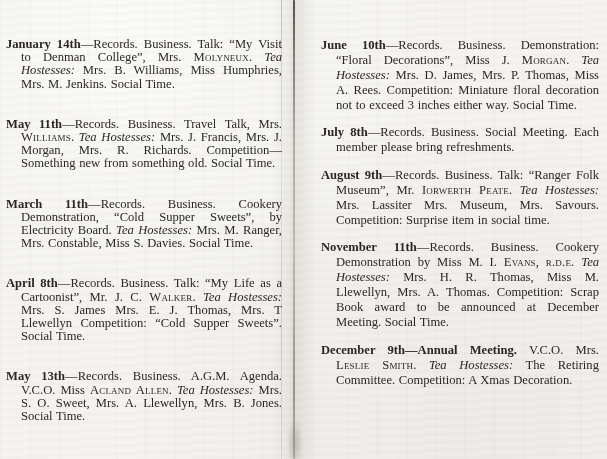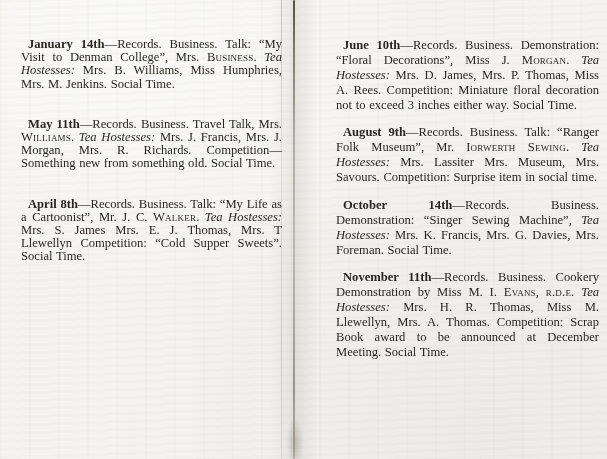--- a/index.html
+++ b/index.html
@@ -54,38 +54,41 @@
     margin: 0 0 27px 0;
     font-size: 12.6px;
     line-height: 13.2px;
     text-align: justify;
     padding-left: 15px;
     text-indent: -15px;
     word-spacing: 0.5px;
   }
   .page-right p.entry { margin-bottom: 12.4px; line-height: 15px; }
   p.entry:last-child { margin-bottom: 0; }
-  span.b  { font-weight: bold; margin-left: 22px; }
+  span.b  { font-weight: bold; }
   span.i  { font-style: italic; }
   span.sc { font-variant: small-caps; letter-spacing: 0.2px; }
   span.n  { }
 </style>
 </head>
 <body>
 
 <div class="spread">
   <div class="texture"></div>
   <div class="crease-band"></div>
   <div class="crease-line-2"></div>
   <div class="crease-line"></div>
   <div class="crease-smudge"></div>
   <div class="page page-left">
-      <p class="entry"><span class="b">January 14th</span><span class="n">—Records.  Business.  Talk: “My Visit to Denman College”, Mrs. </span><span class="sc">Business</span><span class="n">.  </span><span class="i">Tea Hostesses:</span><span class="n">  Mrs. B. Williams, Miss Humphries, Mrs. M. Jenkins.  Social Time.</span></p>
+      <p class="entry"><span class="b">January 14th</span><span class="n">—Records.  Business.  Talk: “My Visit to Denman College”, Mrs. </span><span class="sc">Molyneux</span><span class="n">.  </span><span class="i">Tea Hostesses:</span><span class="n">  Mrs. B. Williams, Miss Humphries, Mrs. M. Jenkins.  Social Time.</span></p>
       <p class="entry"><span class="b">May 11th</span><span class="n">—Records.  Business.  Travel Talk, Mrs. </span><span class="sc">Williams</span><span class="n">.  </span><span class="i">Tea Hostesses:</span><span class="n">  Mrs. J. Francis, Mrs. J. Morgan, Mrs. R. Richards.  Competition—Something new from something old.  Social Time.</span></p>
+      <p class="entry"><span class="b">March 11th</span><span class="n">—Records.  Business.  Cookery Demonstration, “Cold Supper Sweets”, by Electricity Board.  </span><span class="i">Tea Hostesses:</span><span class="n">  Mrs. M. Ranger, Mrs. Constable, Miss S. Davies.  Social Time.</span></p>
       <p class="entry"><span class="b">April 8th</span><span class="n">—Records.  Business.  Talk: “My Life as a Cartoonist”, Mr. J. C. </span><span class="sc">Walker</span><span class="n">.  </span><span class="i">Tea Hostesses:</span><span class="n">  Mrs. S. James  Mrs. E. J. Thomas, Mrs. T  Llewellyn  Competition: “Cold Supper Sweets”.  Social Time.</span></p>
+      <p class="entry"><span class="b">May 13th</span><span class="n">—Records.  Business.  A.G.M. Agenda. V.C.O. Miss </span><span class="sc">Acland Allen</span><span class="n">.  </span><span class="i">Tea Hostesses:</span><span class="n">  Mrs. S. O. Sweet, Mrs. A. Llewellyn, Mrs. B. Jones.  Social Time.</span></p>
     </div>
   <div class="page page-right">
       <p class="entry"><span class="b">June 10th</span><span class="n">—Records.  Business.  Demonstration: “Floral Decorations”, Miss J. </span><span class="sc">Morgan</span><span class="n">.  </span><span class="i">Tea Hostesses:</span><span class="n">  Mrs. D. James, Mrs. P. Thomas, Miss A. Rees.  Competition:  Miniature floral decoration not to exceed 3 inches either way.  Social Time.</span></p>
-      <p class="entry"><span class="b">August 9th</span><span class="n">—Records.  Business.  Talk: “Ranger Folk Museum”, Mr. </span><span class="sc">Iorwerth Sewing</span><span class="n">.  </span><span class="i">Tea Hostesses:</span><span class="n">  Mrs. Lassiter  Mrs. Museum, Mrs. Savours.  Competition:  Surprise item in social time.</span></p>
-      <p class="entry"><span class="b">October 14th</span><span class="n">—Records.  Business.  Demonstration: “Singer Sewing Machine”, </span><span class="i">Tea Hostesses:</span><span class="n"> Mrs. K. Francis, Mrs. G. Davies, Mrs. Foreman.  Social Time.</span></p>
+      <p class="entry"><span class="b">July 8th</span><span class="n">—Records.  Business.  Social Meeting.  Each member please bring refreshments.</span></p>
+      <p class="entry"><span class="b">August 9th</span><span class="n">—Records.  Business.  Talk: “Ranger Folk Museum”, Mr. </span><span class="sc">Iorwerth Peate</span><span class="n">.  </span><span class="i">Tea Hostesses:</span><span class="n">  Mrs. Lassiter  Mrs. Museum, Mrs. Savours.  Competition:  Surprise item in social time.</span></p>
       <p class="entry"><span class="b">November 11th</span><span class="n">—Records.  Business.  Cookery Demonstration by Miss M. I. </span><span class="sc">Evans</span><span class="n">, </span><span class="sc">r.d.e.</span><span class="n">  </span><span class="i">Tea Hostesses:</span><span class="n">  Mrs. H. R. Thomas, Miss M. Llewellyn, Mrs. A. Thomas.  Competition: Scrap Book award to be announced at December Meeting.  Social Time.</span></p>
+      <p class="entry"><span class="b">December 9th—Annual Meeting.</span><span class="n">  V.C.O. Mrs. </span><span class="sc">Leslie Smith</span><span class="n">.  </span><span class="i">Tea Hostesses:</span><span class="n">  The Retiring Committee.  Competition: A Xmas Decoration.</span></p>
     </div>
 </div>
 
 </body></html>

